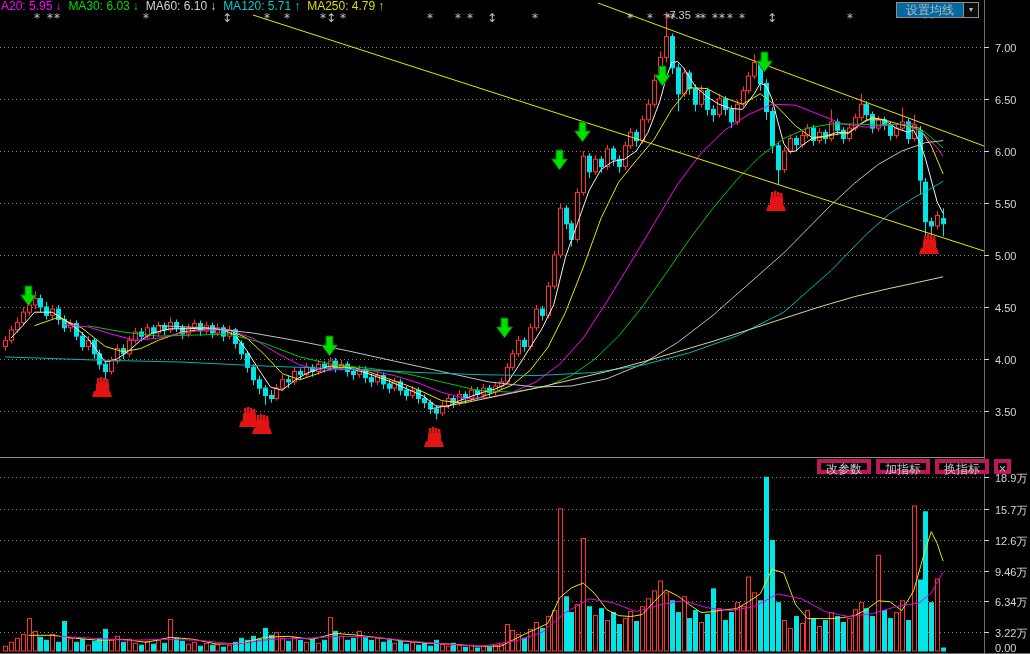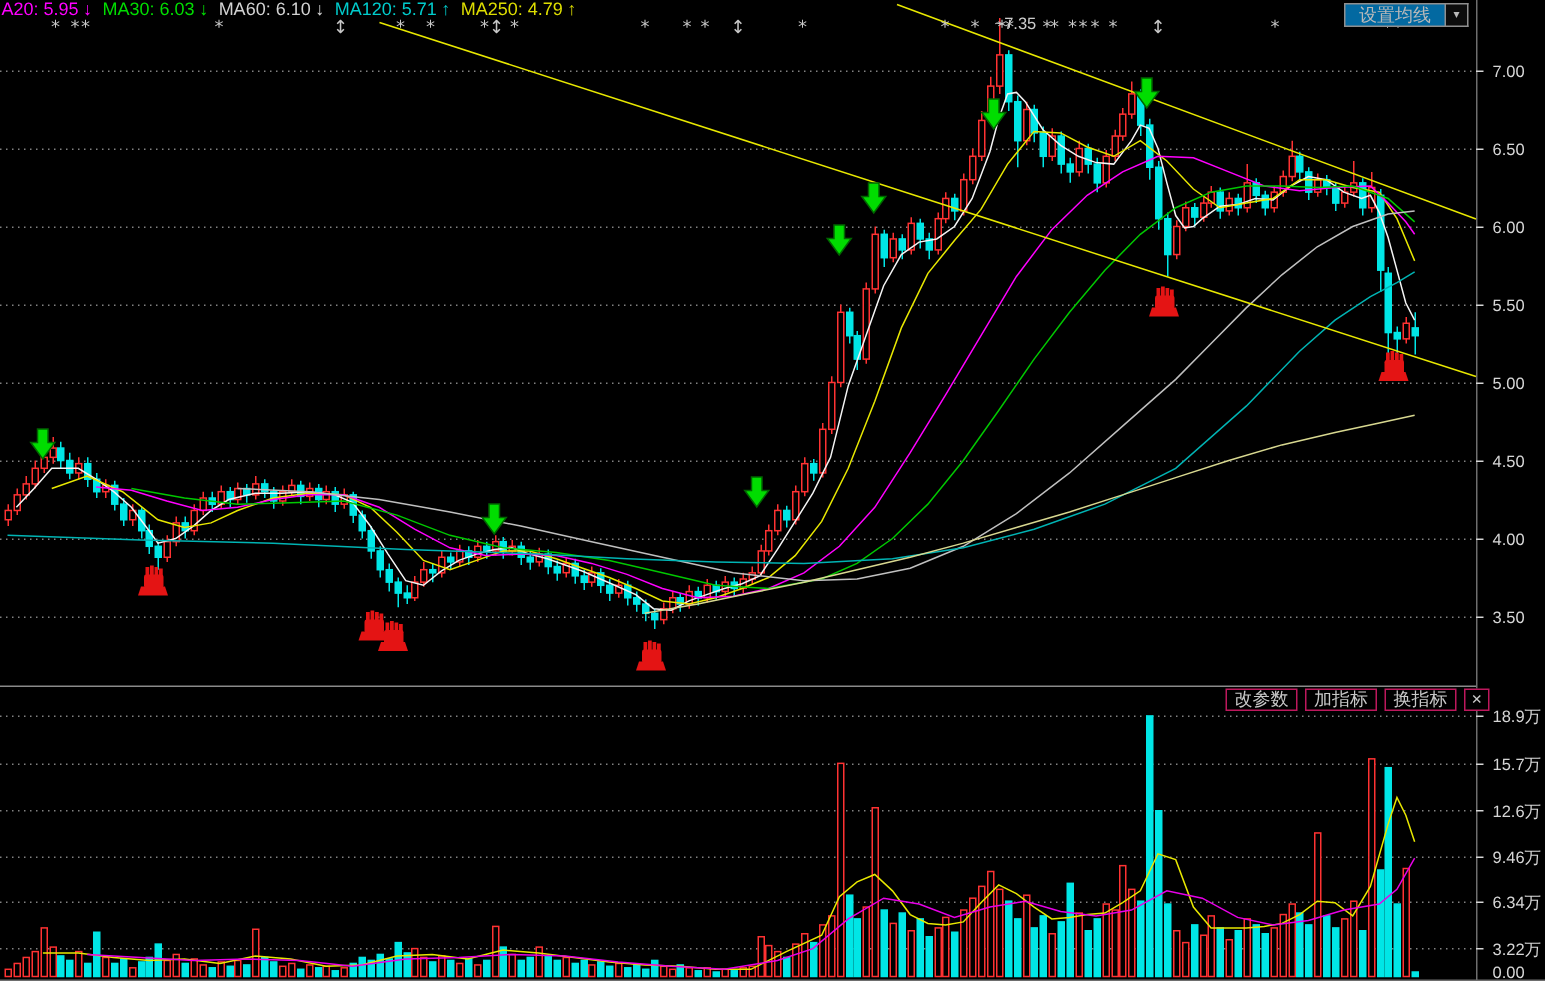--- a/index.html
+++ b/index.html
@@ -12,21 +12,21 @@
   .legend-item{margin-right:7px;letter-spacing:0;}
   .legend-arrow{margin-left:3px;}
   #ma-settings{position:absolute;top:2px;left:896px;display:flex;z-index:6;}
   .mabtn{border:1px solid #8f8f8f;background:#0369a1;color:#b9b9b9;
          font-size:12px;line-height:14px;height:16px;padding:0 9px;
          font-family:inherit;cursor:default;}
   .madrop{border:1px solid #8f8f8f;border-left:none;background:#0c0c0c;color:#b9b9b9;
           font-size:8px;line-height:14px;height:16px;width:15px;text-align:center;
           padding:0;font-family:inherit;}
   #indicator-buttons{position:absolute;top:459px;left:817px;display:flex;gap:5px;z-index:6;}
-  .tbtn{border:1px solid #be185d;background:#000;color:#c8c8c8;font-size:12px;
+  .tbtn{border:4px solid #be185d;background:#000;color:#c8c8c8;font-size:12px;
         line-height:13px;height:15px;padding:0 5px;font-family:inherit;cursor:default;}
   .tbtn-close{width:17px;padding:0;text-align:center;color:#c8c8c8;}
 </style>
 </head>
 <body>
 
 <div id="stage">
   <svg id="chart-svg" width="1030" height="654">
       <defs>
         <clipPath id="pclip">

